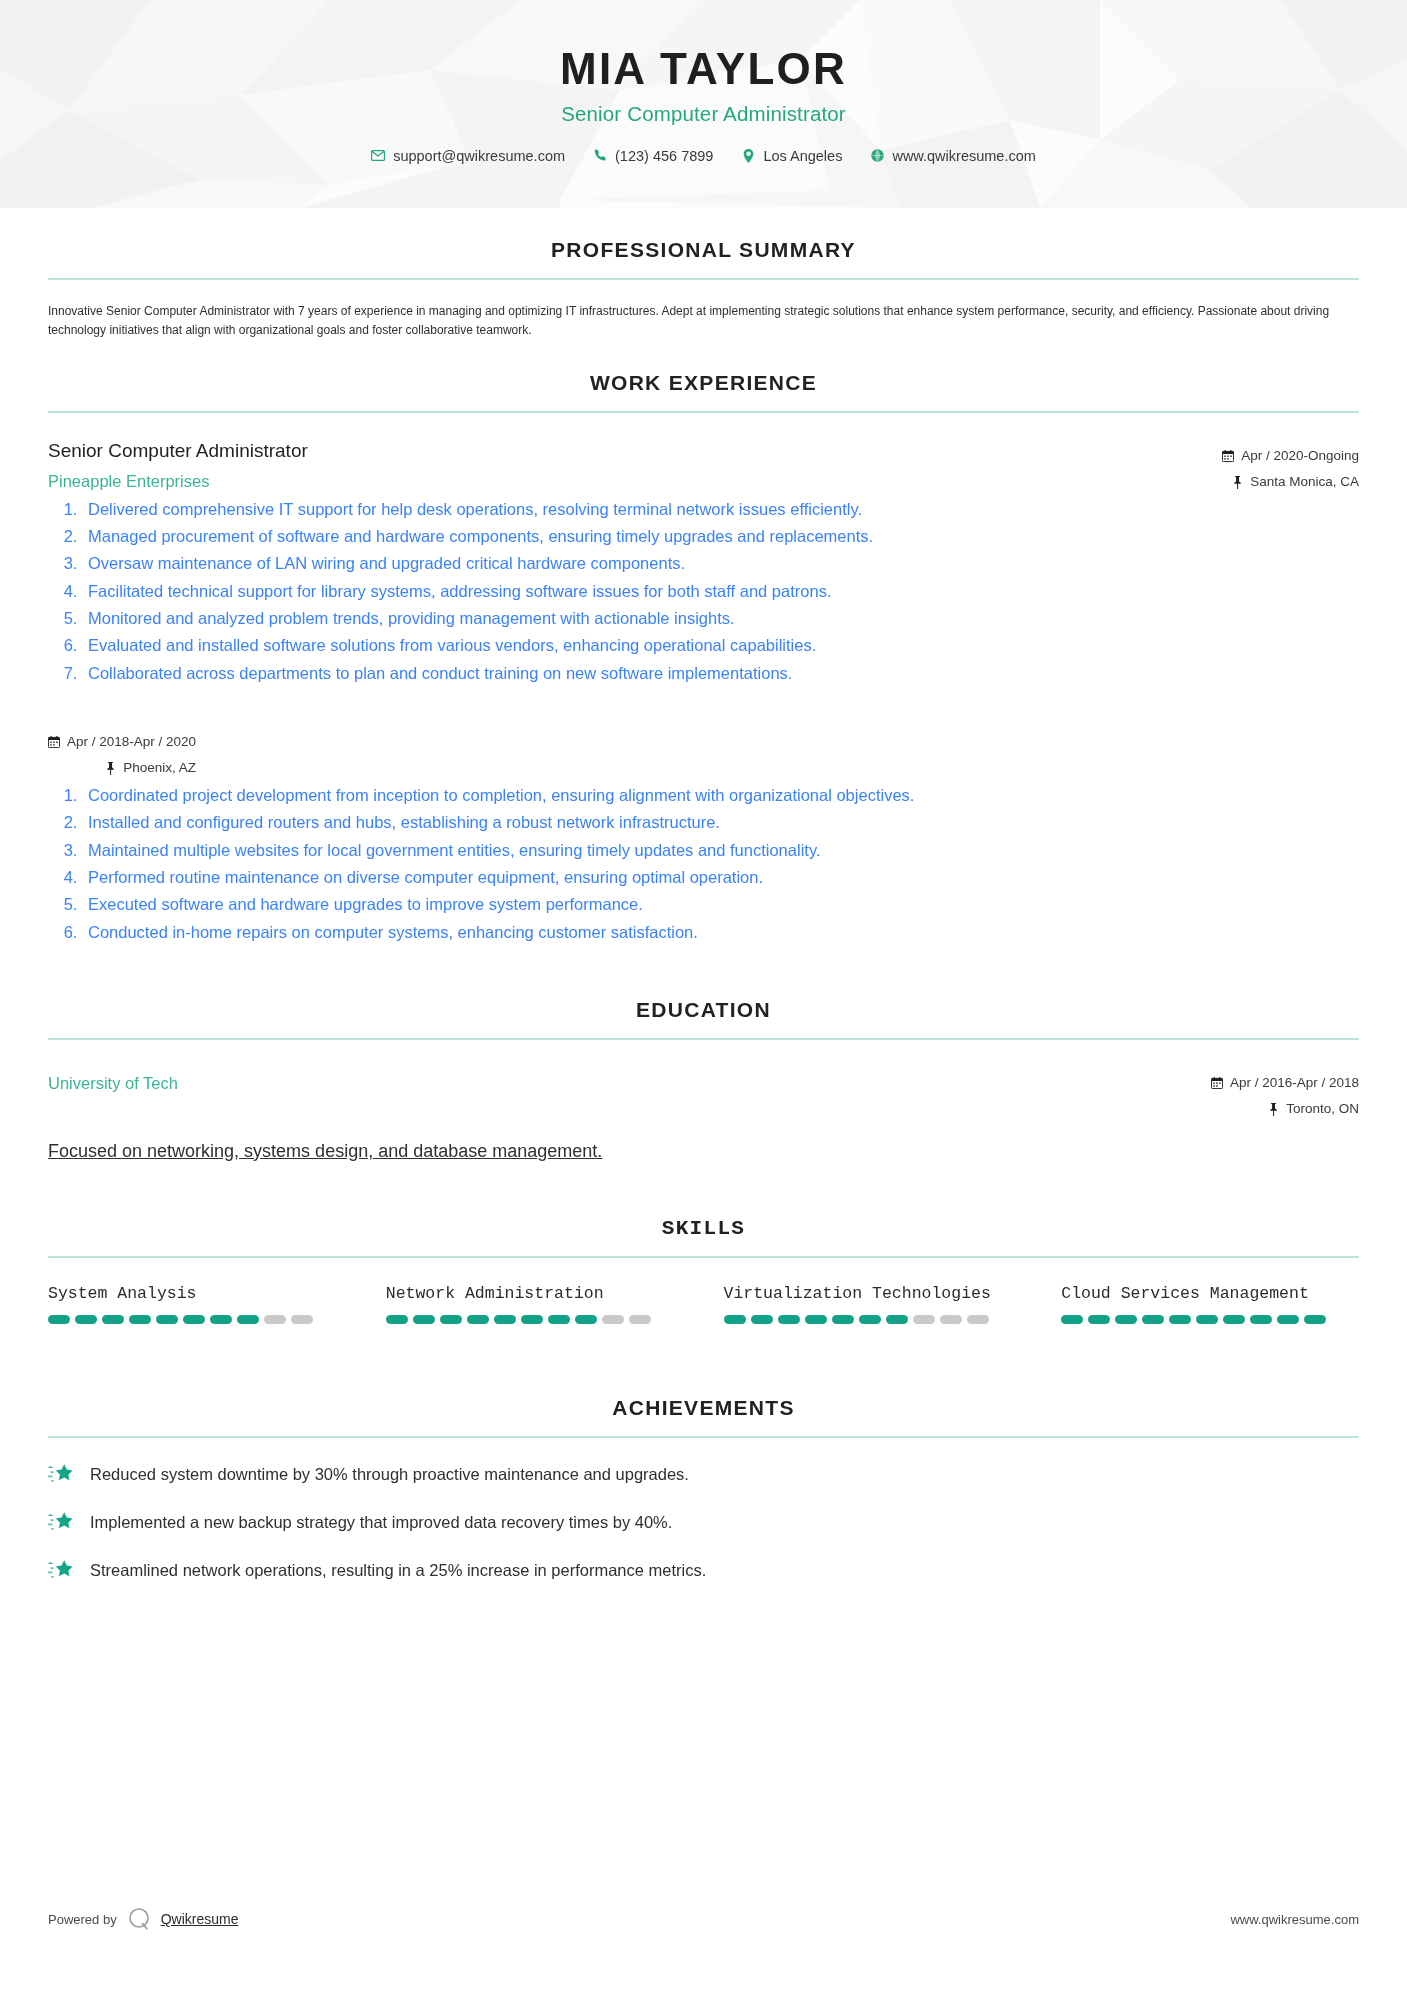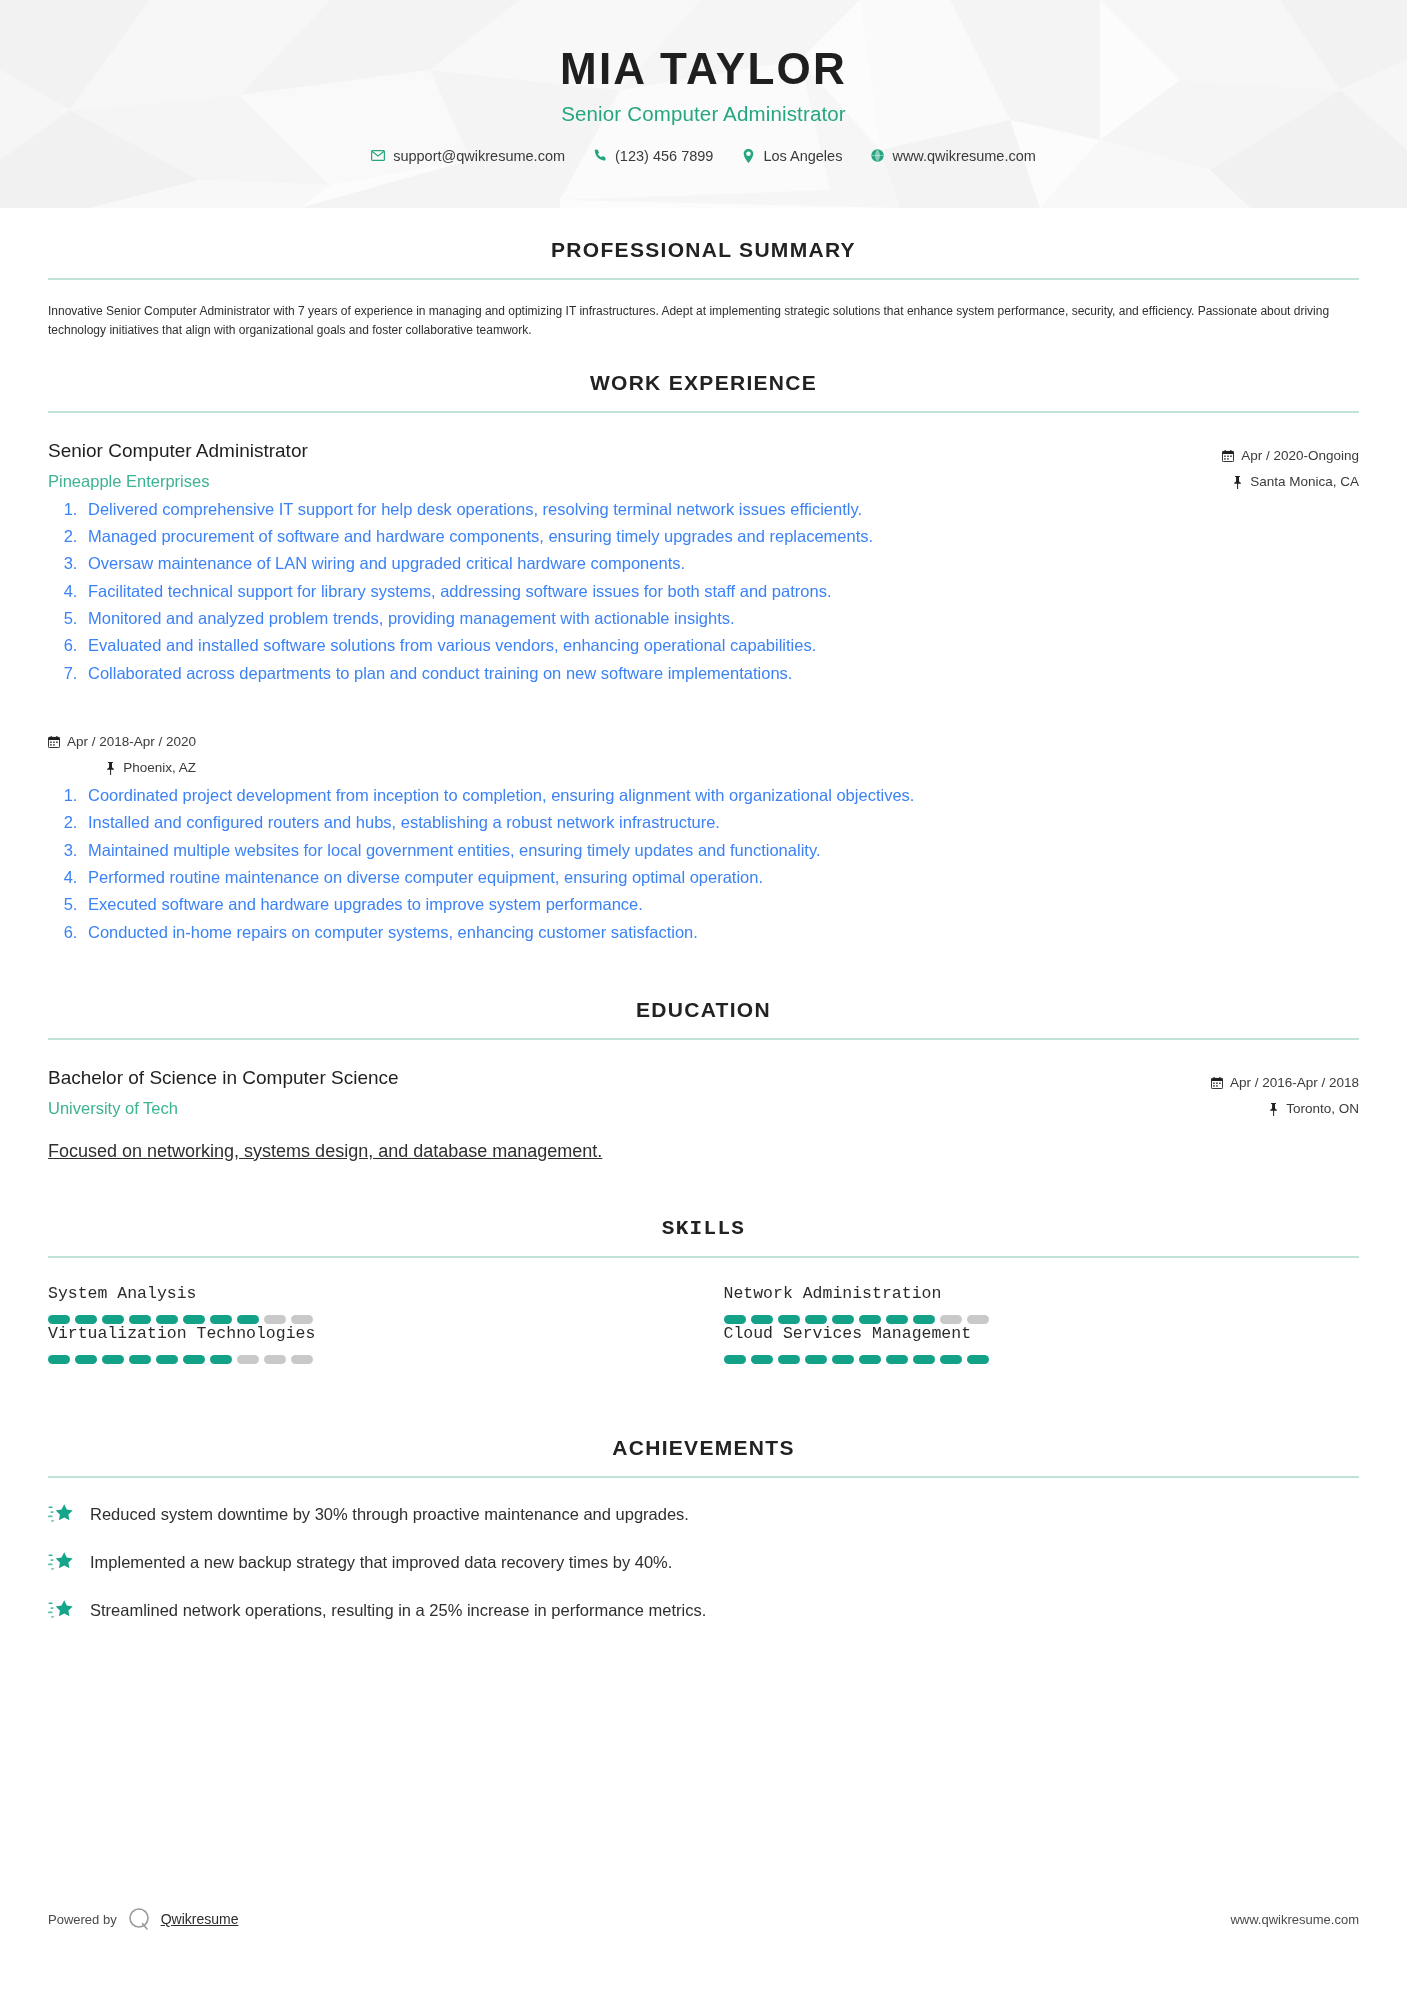--- a/index.html
+++ b/index.html
@@ -162,21 +162,21 @@
     margin-top: 14px;
     font-size: 18px;
     line-height: 1.6;
     color: #2f2f2f;
     text-decoration: underline;
   }
 
   
   .skills-grid {
     display: grid;
-    grid-template-columns: repeat(2, 1fr);
+    grid-template-columns: repeat(4, 1fr);
     gap: 0 40px;
     margin-top: 26px;
   }
   .skill-name {
     font-size: 16.5px;
     color: #2b2b2b;
     margin-bottom: 12px;
   }
   .skill-dots {
     display: flex;
@@ -415,21 +415,20 @@
       </div>
     </div>
 
     <div class="section" style="margin-top:52px;">
       <div class="section-title">EDUCATION</div>
       <div class="section-rule"></div>
 
       <div class="entry">
         <div class="entry-head">
           <div class="entry-left">
-            <div class="entry-title">Bachelor of Science in Computer Science</div>
             <div class="entry-org">University of Tech</div>
           </div>
           <div class="entry-meta">
             <div class="meta-row">
               <span class="ico">
                 <svg width="12" height="12" viewBox="0 0 12 12" fill="currentColor">
                   <rect x="0.4" y="1.4" width="11.2" height="10.2" rx="1" fill="none" stroke="currentColor" stroke-width="1"></rect>
                   <rect x="0.4" y="1.4" width="11.2" height="2.6"></rect>
                   <rect x="2.6" y="0" width="1.1" height="2.4"></rect>
                   <rect x="8.3" y="0" width="1.1" height="2.4"></rect>

